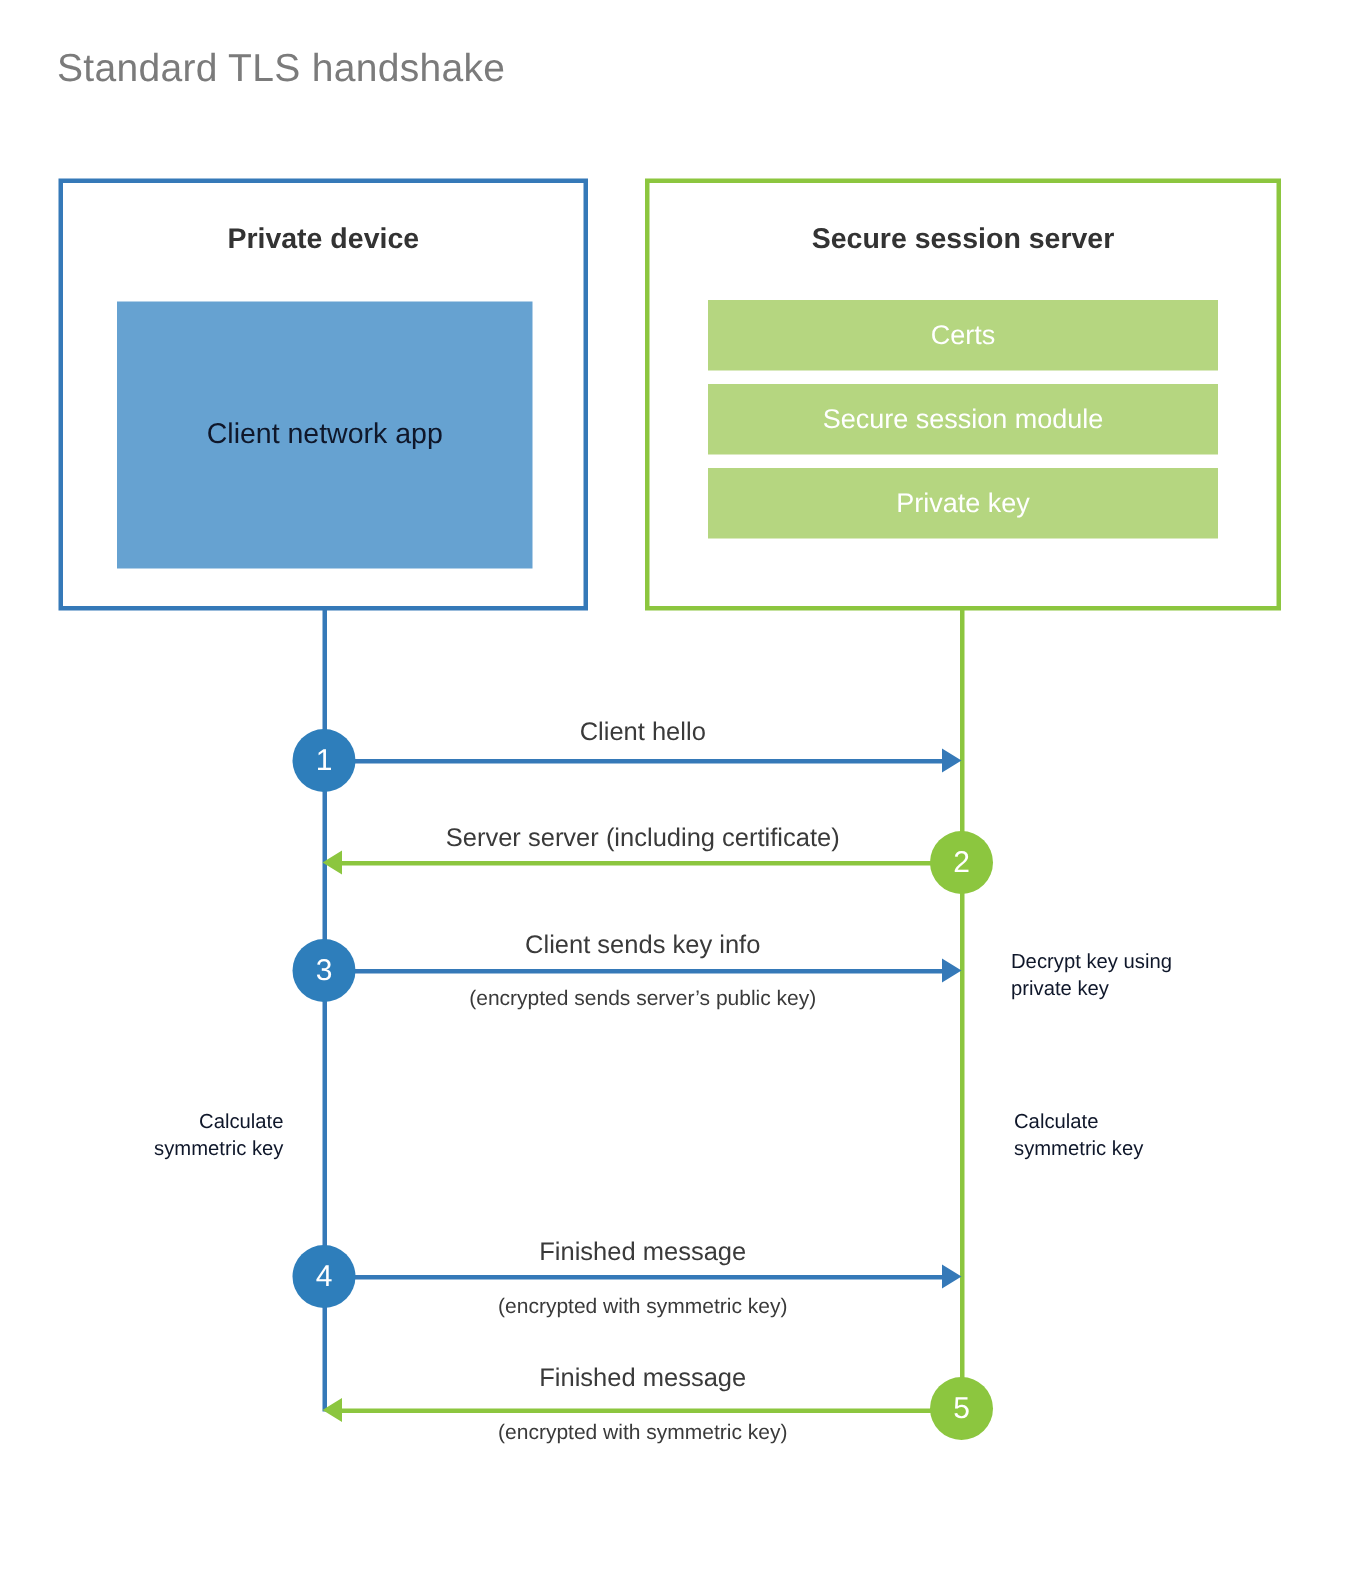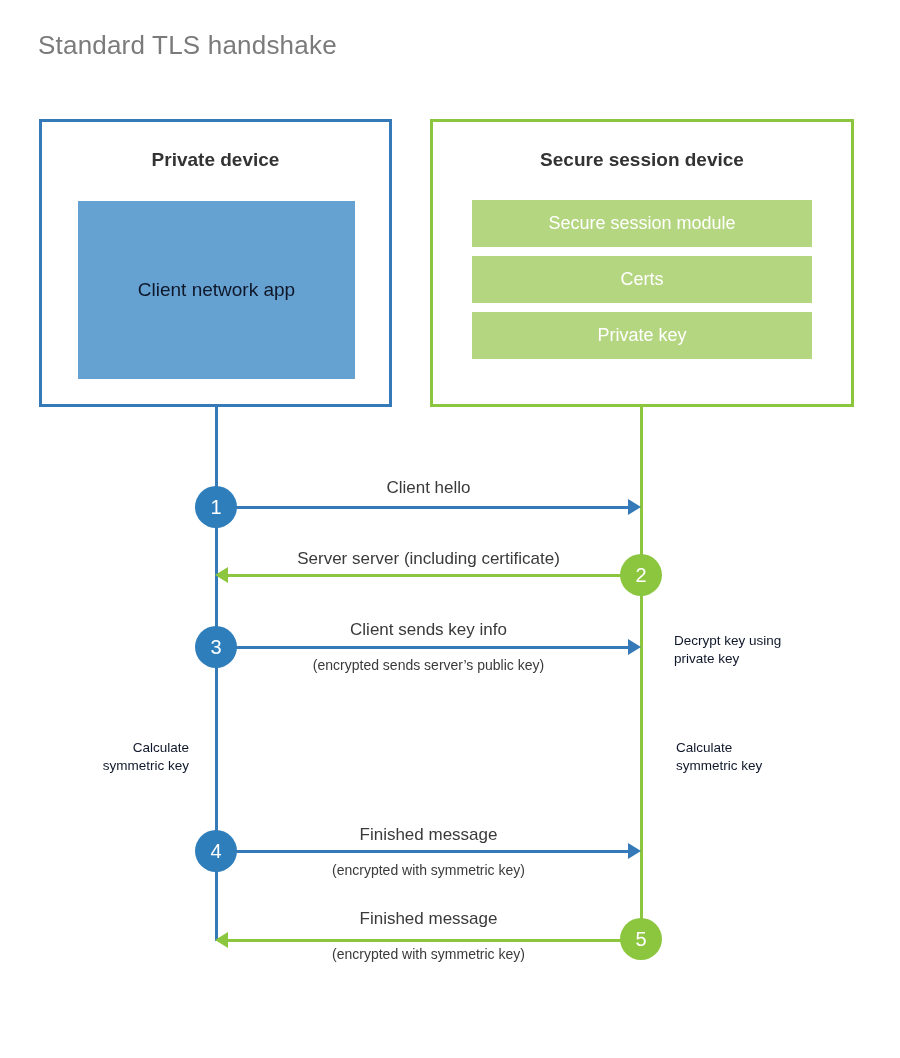--- a/index.html
+++ b/index.html
@@ -182,24 +182,24 @@
 <body>
 
 <div class="page-title">Standard TLS handshake</div>
 
 <div class="party-box client">
   <div class="party-title">Private device</div>
   <div class="client-app">Client network app</div>
 </div>
 
 <div class="party-box server">
-  <div class="party-title">Secure session device</div>
+  <div class="party-title">Secure session server</div>
   <div class="server-bars">
+    <div class="server-bar">Certs</div>
     <div class="server-bar">Secure session module</div>
-    <div class="server-bar">Certs</div>
     <div class="server-bar">Private key</div>
   </div>
 </div>
 
 <div class="lifeline client-line"></div>
 <div class="lifeline server-line"></div>
 
 <div class="msg-label" style="left:216px; top:478px; width:425px;">Client hello</div>
 <div class="msg-line blue" style="left:216px; top:506px; width:412px;"></div>
 <div class="arrow-head right-blue" style="left:628px; top:499px;"></div>

